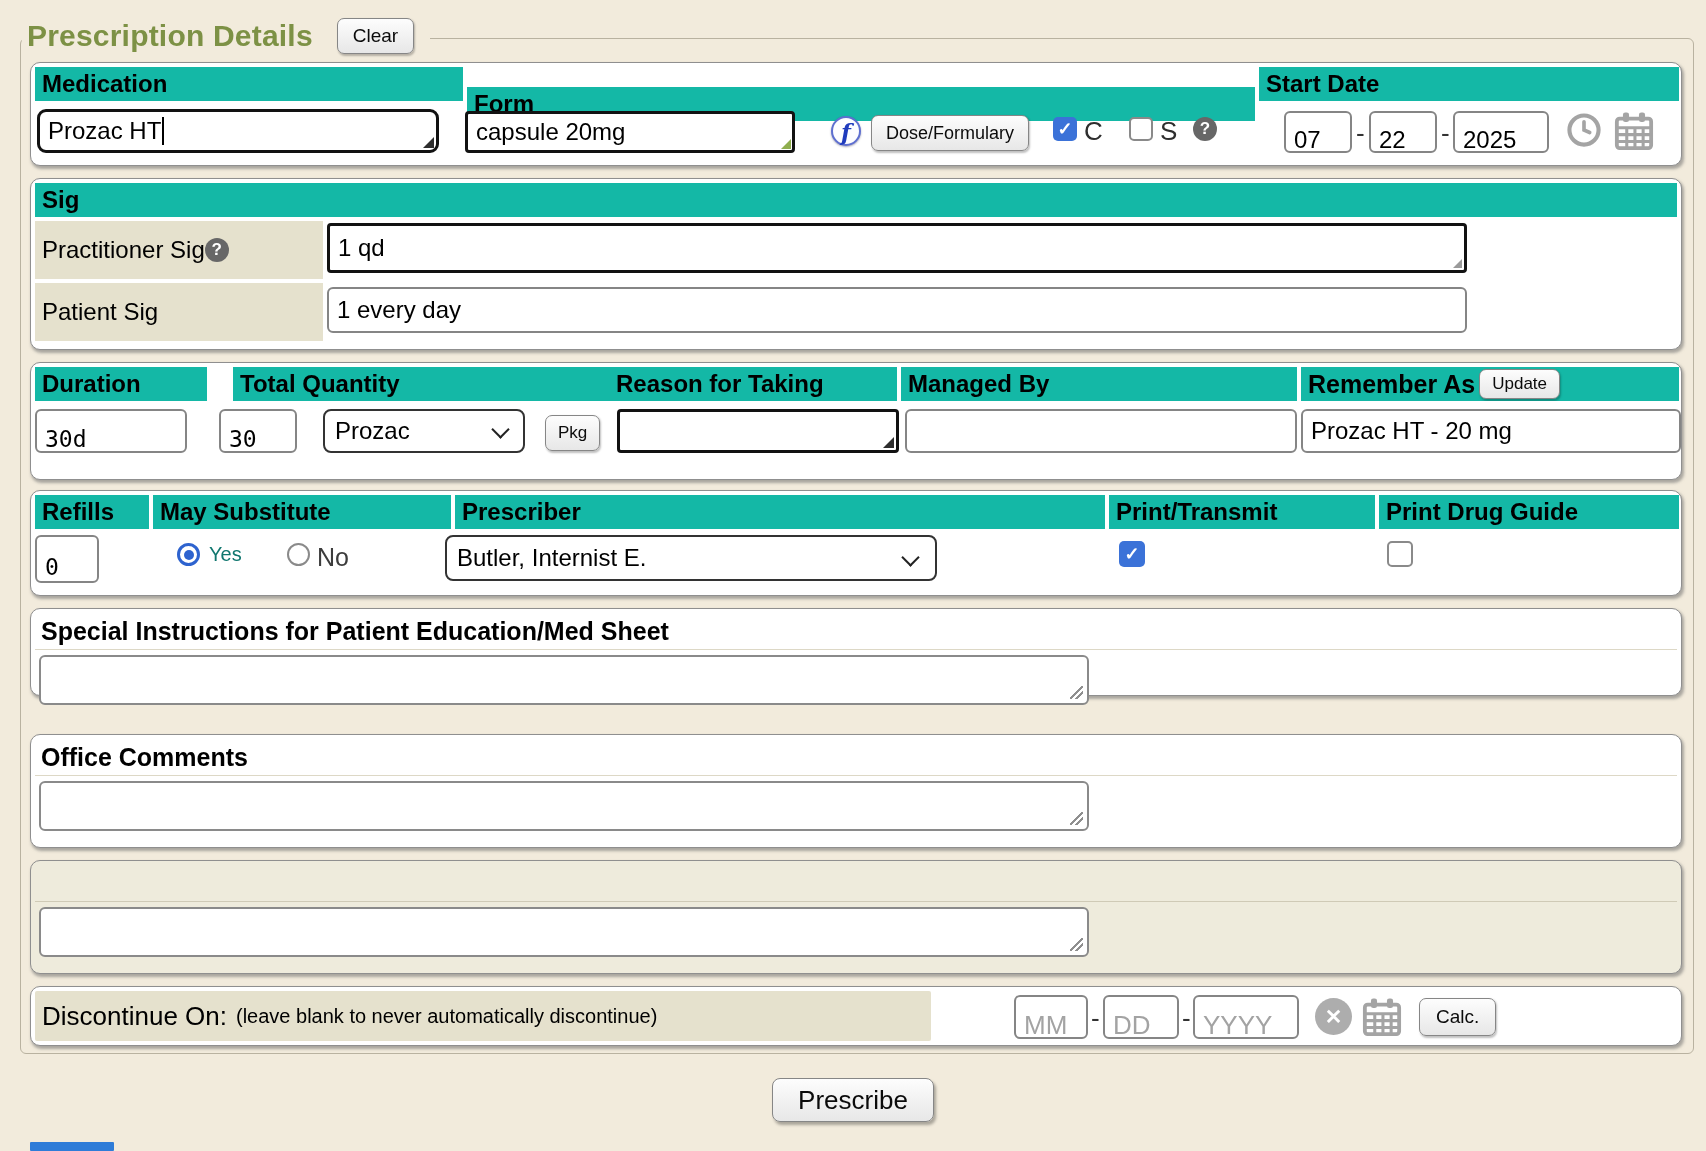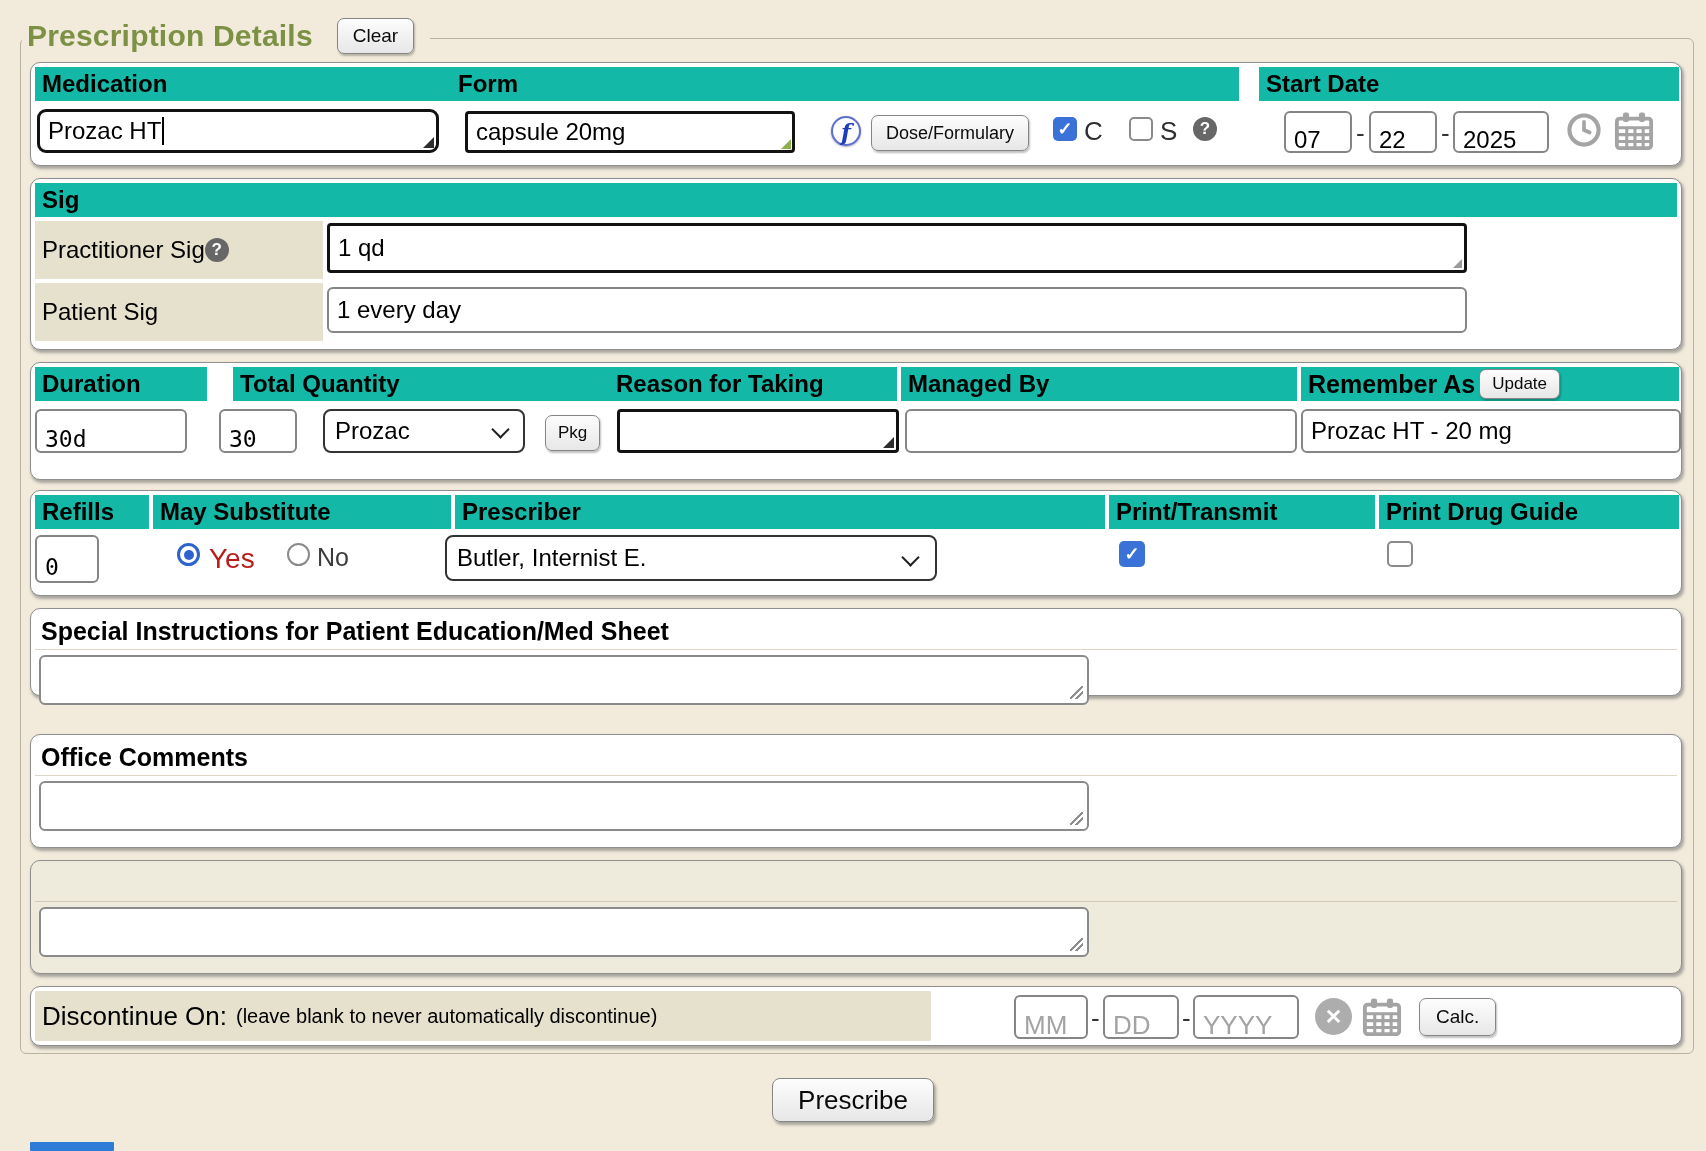--- a/index.html
+++ b/index.html
@@ -91,21 +91,21 @@
 
   <div class="rx-frame"></div>
 
   <div class="legend-row">
     <span class="page-title">Prescription Details</span>
     <button class="btn" style="height:36px;padding:0 15px;font-size:19px;">Clear</button>
   </div>
 
   <div class="panel" style="top:62px;height:104px;">
     <div class="hdr" style="left:4px;width:428px;">Medication</div>
-    <div class="hdr" style="left:420px;width:788px;">Form</div>
+    <div class="hdr" style="left:436px;width:788px;margin-top:20px;">Form</div>
     <div class="hdr" style="left:1228px;width:420px;">Start Date</div>
 
     <div class="field dark grip-dark" style="left:6px;top:46px;width:402px;height:44px;border-radius:9px;">
       <span>Prozac HT</span>
         <span class="caret"></span>
     </div>
 
     <div class="field dark grip-green" style="left:434px;top:48px;width:330px;height:42px;border-radius:4px;">
       <span>capsule 20mg</span>
     </div>
@@ -201,21 +201,21 @@
   <div class="panel" style="top:490px;height:106px;">
     <div class="hdr" style="left:4px;width:114px;">Refills</div>
     <div class="hdr" style="left:122px;width:298px;">May Substitute</div>
     <div class="hdr" style="left:424px;width:650px;">Prescriber</div>
     <div class="hdr" style="left:1078px;width:266px;">Print/Transmit</div>
     <div class="hdr" style="left:1348px;width:300px;">Print Drug Guide</div>
 
     <input class="field mono" style="left: 4px; top: 44px; width: 64px; height: 48px;" value="0">
 
     <span class="radio on" style="left:146px;top:52px;"></span>
-    <span class="ctl-label" style="left:178px;top:52px;font-size:28px;color:#b91c1c;">Yes</span>
+    <span class="ctl-label" style="left:178px;top:52px;font-size:20px;color:#0f766e;">Yes</span>
     <span class="radio off" style="left:256px;top:52px;"></span>
     <span class="ctl-label" style="left:286px;top:52px;font-size:25px;color:#3c3c3c;">No</span>
 
     <div class="selectbox" style="left:414px;top:44px;width:492px;height:46px;">
       <span>Butler, Internist E.</span>
       <span class="chev" style="right:18px;top:14px;"></span>
     </div>
 
     <span class="cb on" style="left:1088px;top:50px;width:26px;height:26px;">
       <span>✓</span>

